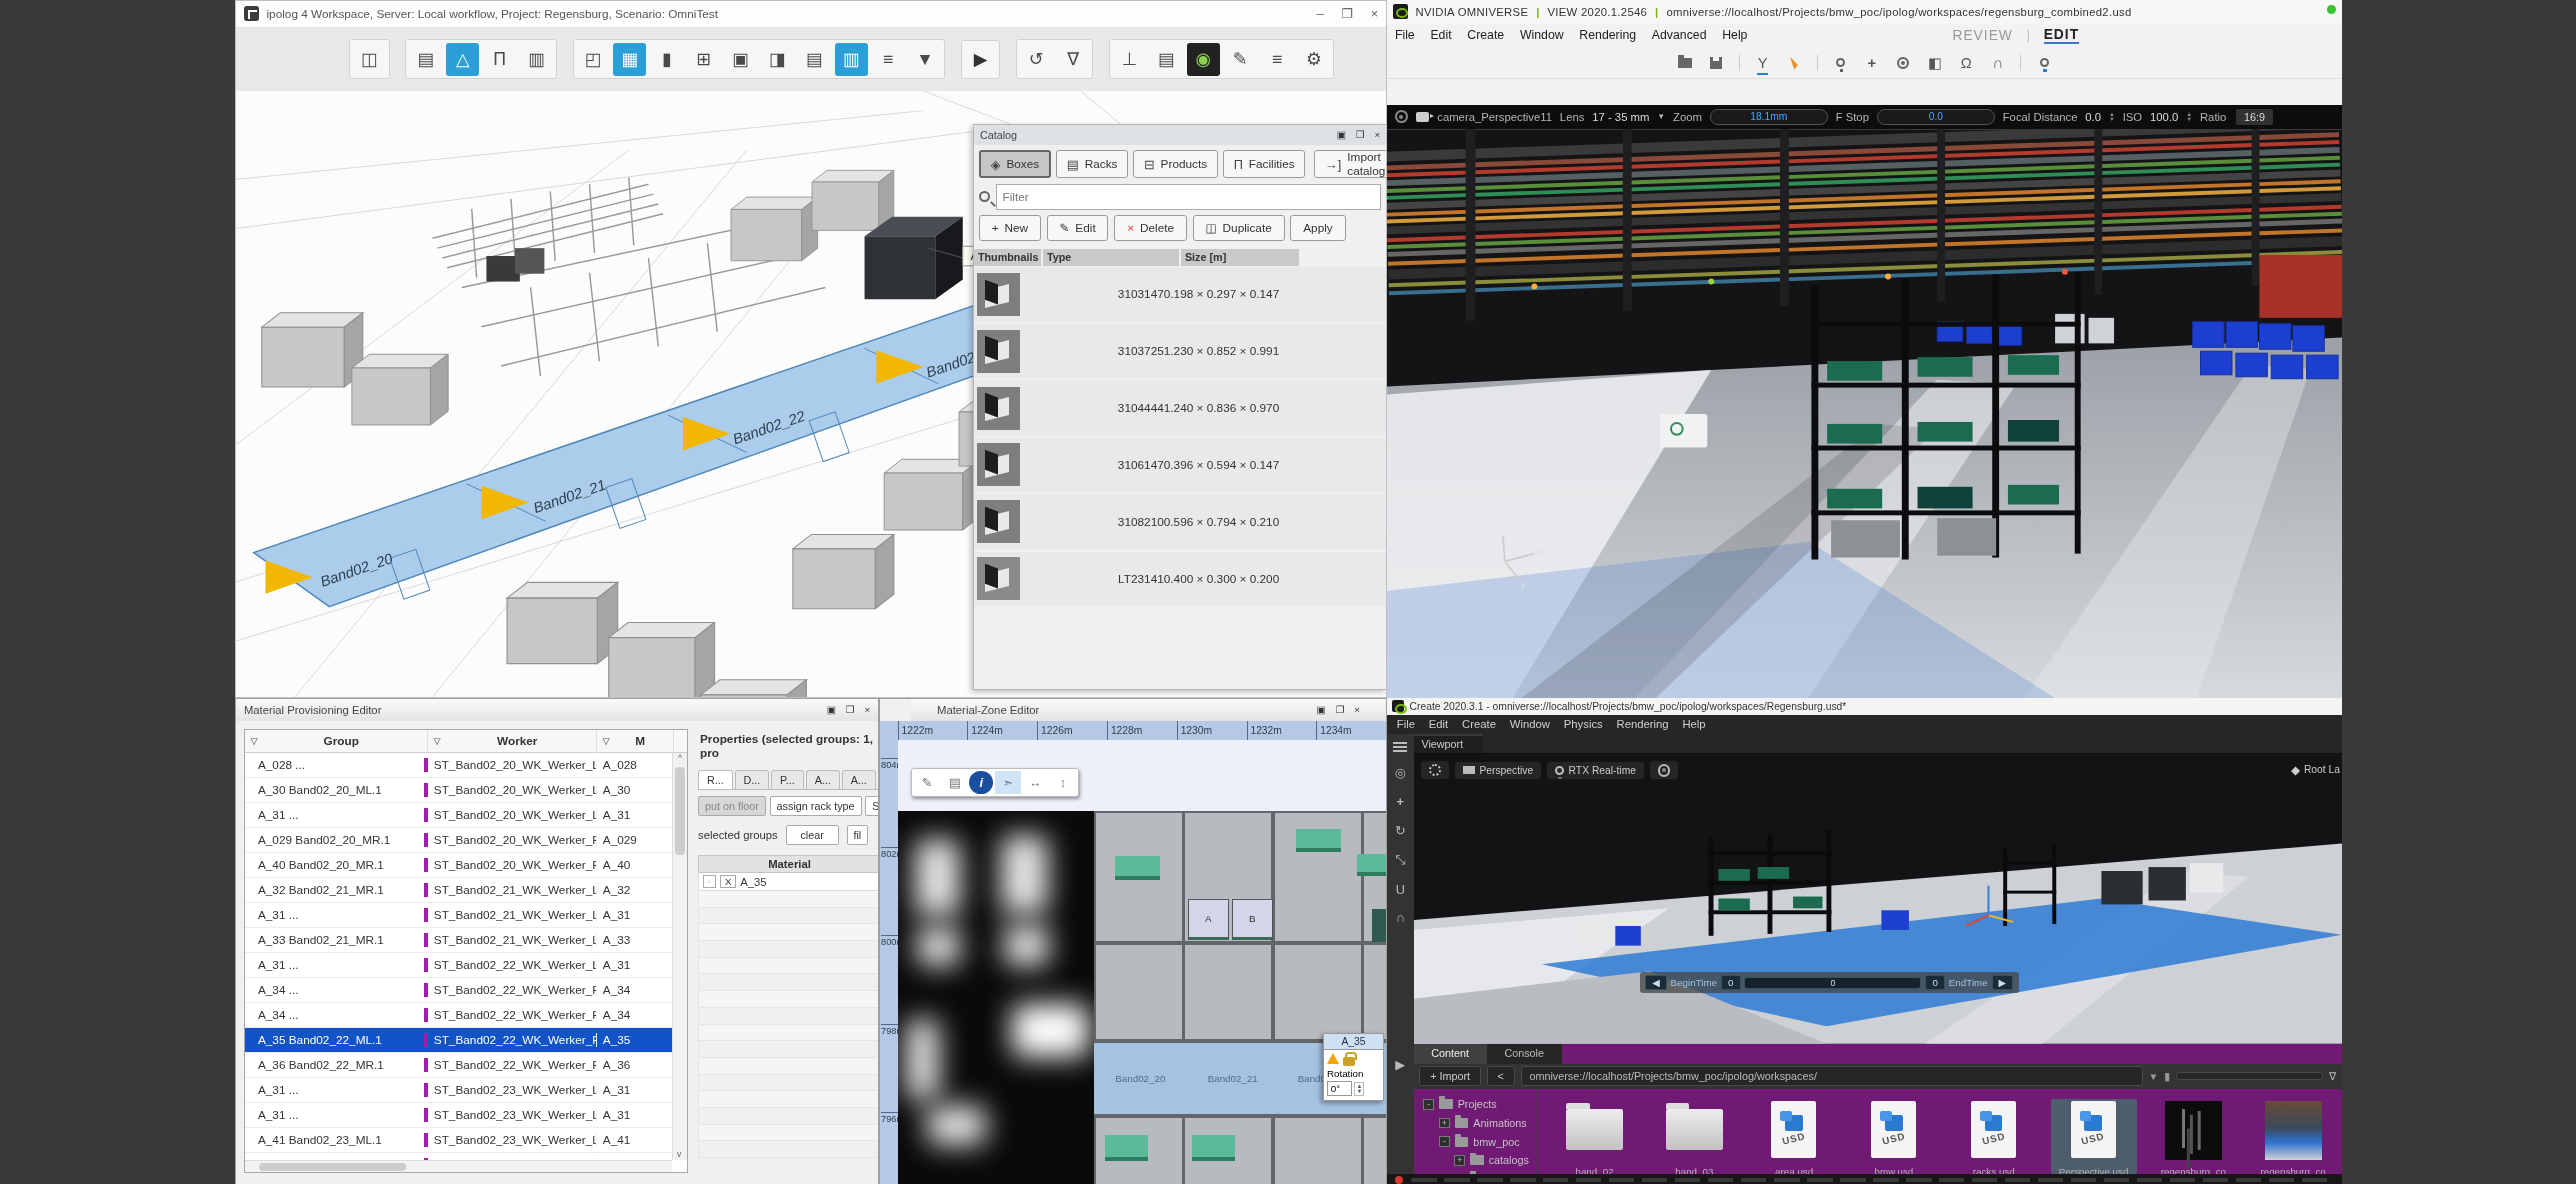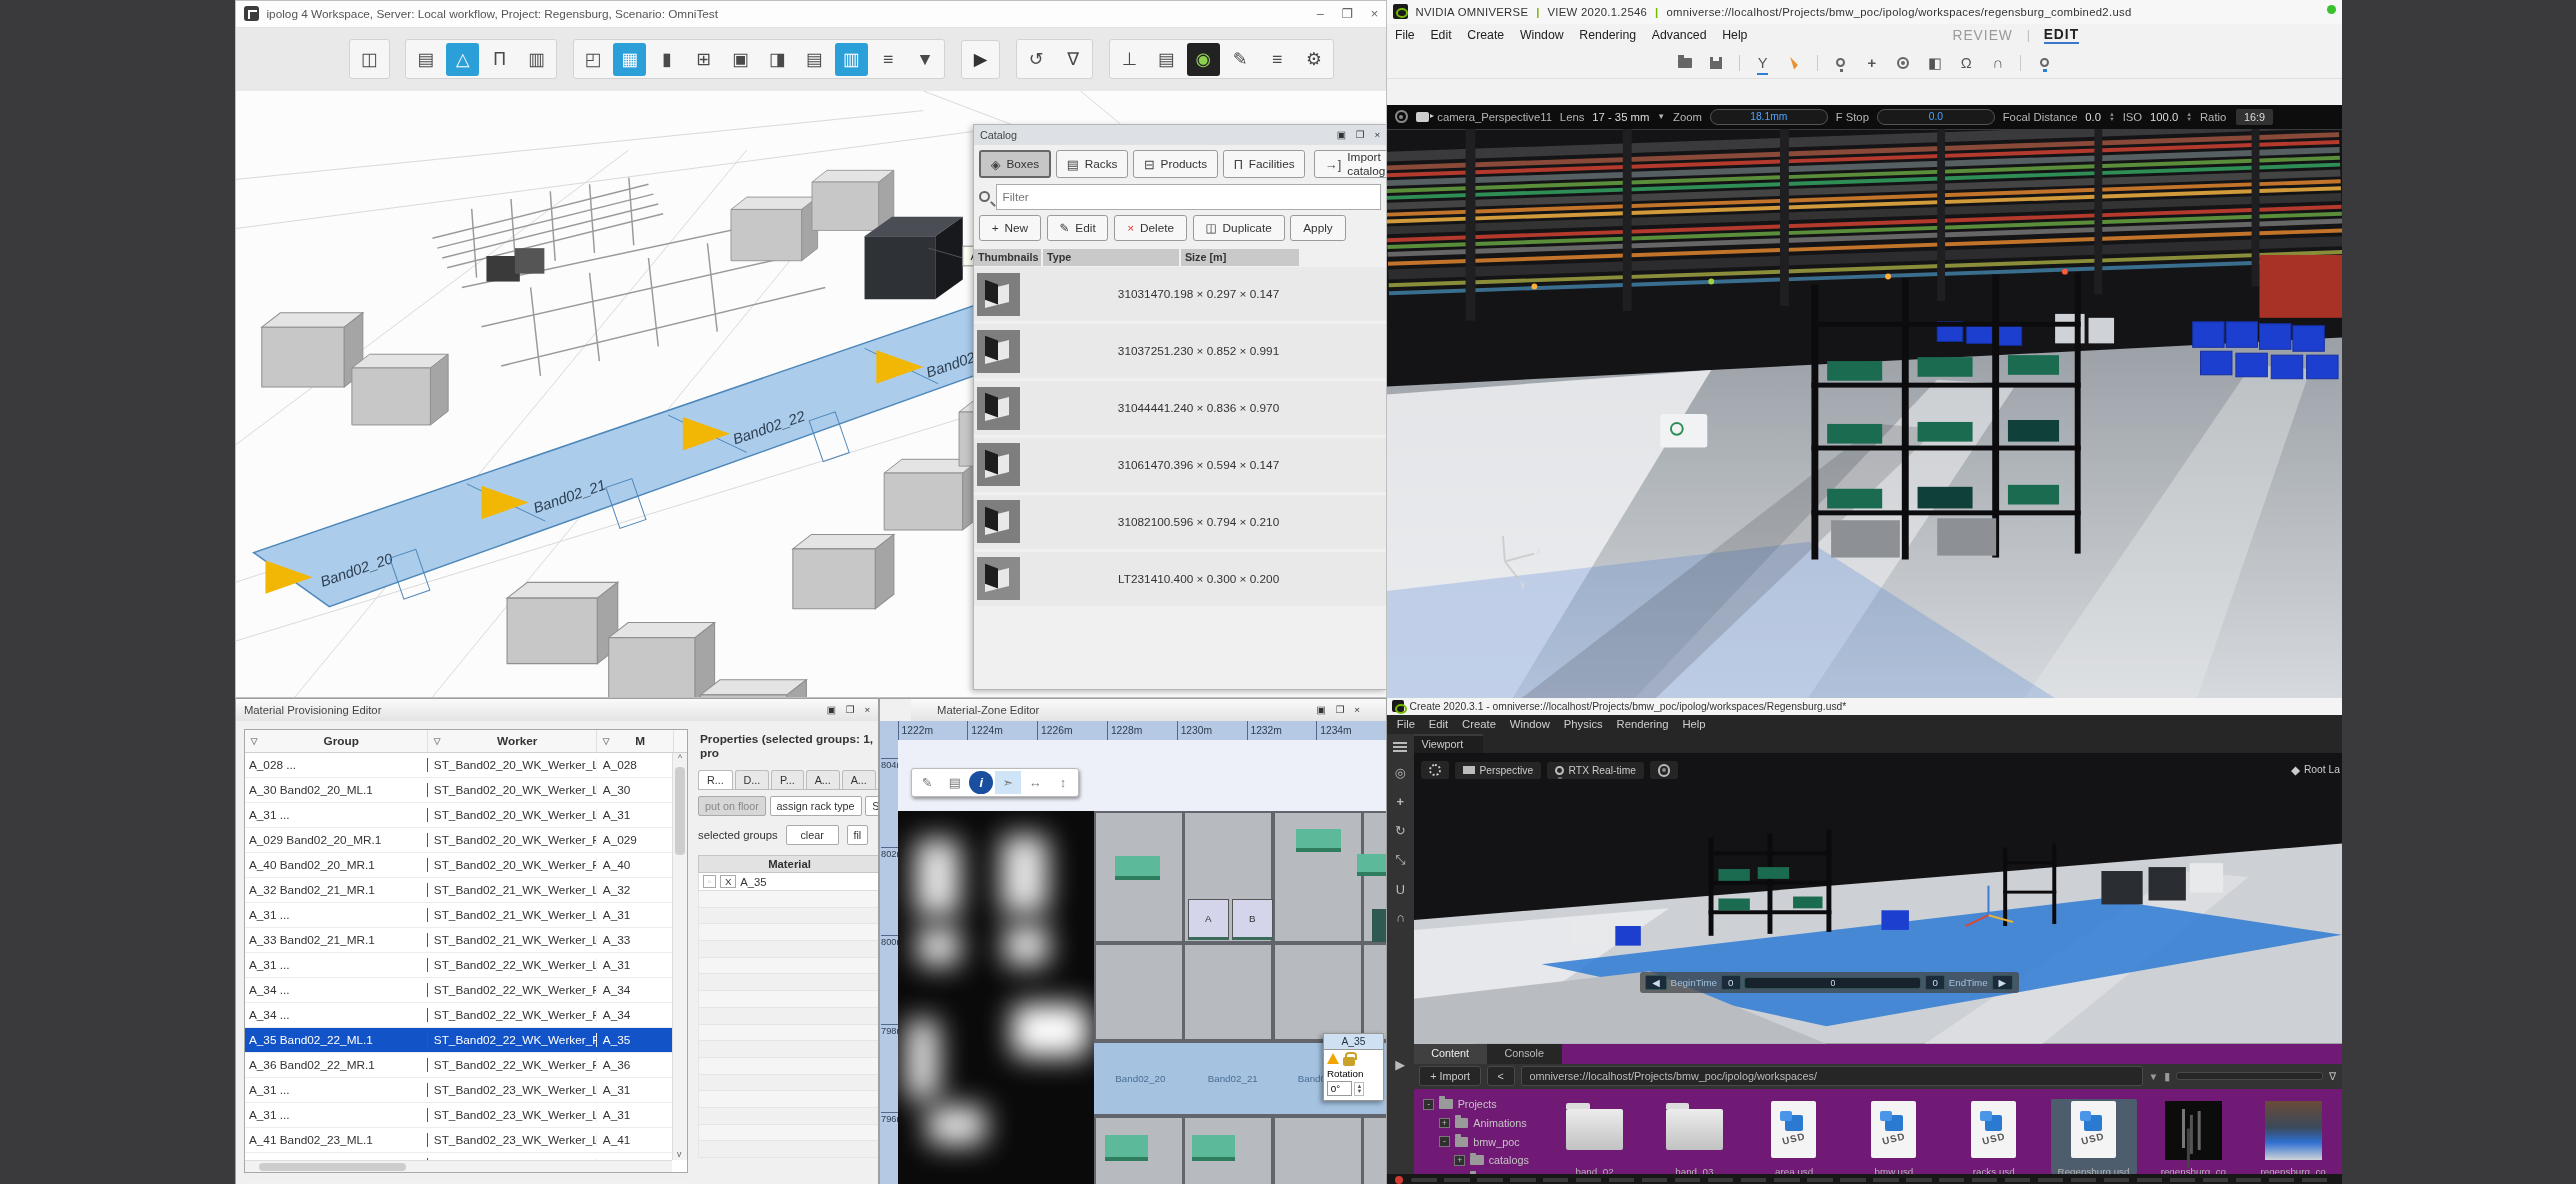--- a/index.html
+++ b/index.html
@@ -91,21 +91,21 @@
   .eyeicon::after{content:"";position:absolute;left:2.5px;top:2.5px;width:3.9px;height:3.9px;background:#888;border-radius:50%;}
 
   
   #mpe { left:235px; top:698px; width:644px; height:487px; background:#f0f0f0; border:1px solid #9f9f9f; }
   #mpe .ptitle { height:21.6px; background:linear-gradient(#fafafa,#e4e4e4); display:flex; align-items:center; padding:0 7.9px; font-size:11.3px; color:#444; }
   .grid { position:absolute; left:7.9px; top:29.5px; width:444px; height:444px; background:#fff; border:1px solid #a8a8a8; }
   .ghead { display:flex; height:23.6px; border-bottom:1px solid #cfcfcf; background:#f7f7f7; font-size:11.8px; font-weight:bold; color:#333; }
   .ghead .gc { display:flex; align-items:center; gap:3.9px; padding:0 5.9px; border-right:1px solid #e0e0e0; }
   .funnel { font-size:8.8px; color:#888; }
   .grow { display:flex; height:25px; border-bottom:1px solid #ececec; font-size:11.8px; color:#333; align-items:center; }
-  .grow .c1 { width:183px; padding-left:4px; border-right:1px solid #a21caf; overflow:hidden; white-space:nowrap;}
+  .grow .c1 { width:183px; padding-left:13px; border-right:4px solid #a21caf; overflow:hidden; white-space:nowrap;}
   .grow .c2 { width:169px; padding-left:5.9px; border-right:1px solid #f0f0f0; overflow:hidden; white-space:nowrap;}
   .grow .c3 { width:79px; padding-left:5.9px; overflow:hidden; white-space:nowrap;}
   .grow.sel { background:#1353c8; color:#fff; }
   .vscroll { position:absolute; right:0; top:23.6px; width:14.7px; bottom:11.8px; background:#f2f2f2; border-left:1px solid #ddd; font-size:8.8px; color:#666; text-align:center; }
   .vscroll .thumbv { position:absolute; left:2px; top:13.8px; width:9.8px; height:88px; background:#cdcdcd; border-radius:3.9px; }
   .hscroll { position:absolute; left:0; bottom:0; height:11.8px; right:14.7px; background:#f2f2f2; border-top:1px solid #ddd; }
   .hscroll .thumbh { position:absolute; left:13.8px; top:2px; width:147px; height:7.9px; background:#cdcdcd; border-radius:3.9px; }
   #props { position:absolute; left:462px; top:29.5px; width:183px; height:452px; font-size:11.3px; color:#333; }
   #props .phead { font-weight:bold; font-size:11.8px; padding:3.9px 2px 9.8px 2px; }
   .ptabs { display:flex; gap:2px; }
@@ -1100,21 +1100,21 @@
             </div>
             <div>racks.usd</div>
           </div>
         <div class="ftile selected">
             <div class="fbox">
               <div class="usdpage">
                 <div class="cube"></div>
                 <div class="usdtxt">USD</div>
               </div>
             </div>
-            <div>Regensburg.usd</div>
+            <div>Perspective.usd</div>
           </div>
         <div class="ftile">
             <div class="fbox">
               <div class="thumbtile1"></div>
             </div>
             <div>regensburg_co</div>
           </div>
         <div class="ftile">
             <div class="fbox">
               <div class="thumbtile2"></div>

